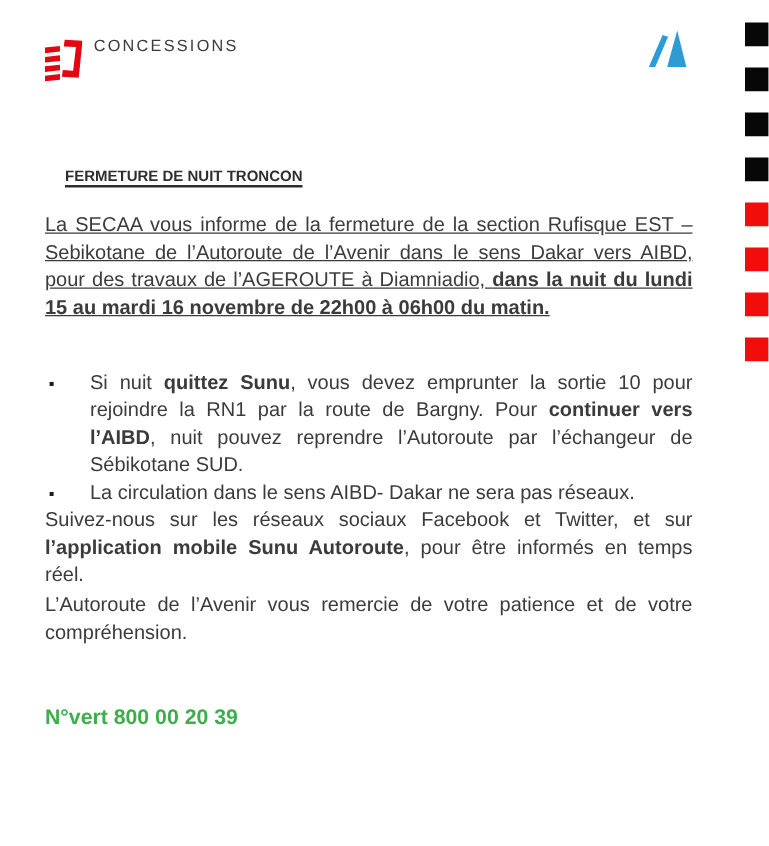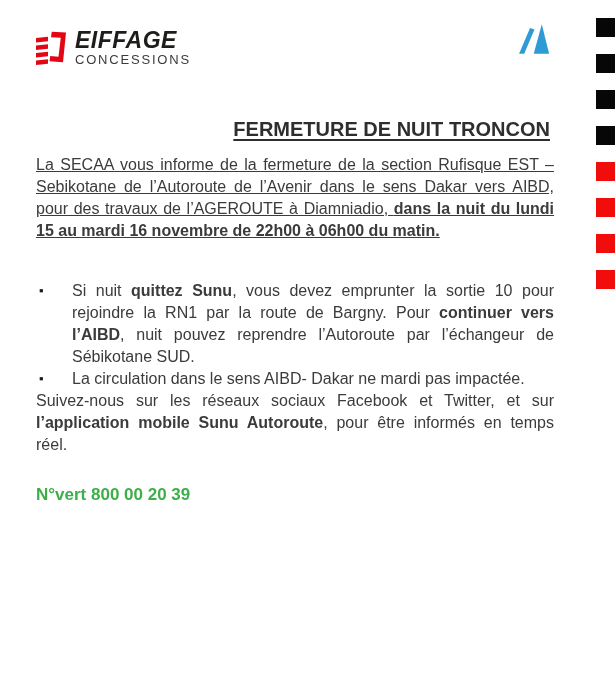--- a/index.html
+++ b/index.html
@@ -24,52 +24,51 @@
   .aibd-text{font-size:7.5px;font-weight:bold;line-height:1.3;letter-spacing:.4px;color:#2e9bd5;margin-top:2px;}
 
   
   .squares{position:absolute;top:18px;right:0;display:flex;flex-direction:column;gap:17px;}
   .sq{width:19px;height:19px;}
   .sq-black{background:#070707;}
   .sq-red{background:#f20d0d;}
 
   
   .content{position:absolute;left:36px;top:112px;width:518px;color:#3b3b3b;font-size:16px;line-height:22px;}
-  .doc-title{margin:4px;text-align:right;font-size:20px;line-height:26px;font-weight:bold;color:#2e2e2e;}
+  .doc-title{margin:16px;text-align:left;font-size:12px;line-height:26px;font-weight:bold;color:#2e2e2e;}
   .doc-title .t-line{display:block;text-decoration:underline;text-underline-offset:3px;text-decoration-thickness:1.5px;}
 
   .para{margin:0;text-align:justify;}
   .p-intro{margin-top:12px;text-decoration:underline;}
   .b{font-weight:bold;}
 
   .bullet-list{list-style:none;margin:38px 0 0 0;padding:0;}
   .bullet-list li{position:relative;padding-left:36px;text-align:justify;}
   .bullet-marker{position:absolute;left:3px;top:0;font-size:13px;color:#1a1a1a;}
 
   .p-social{}
   .p-thanks{margin-top:2px;}
-  .p-green{margin-top:28px;font-size:17px;font-weight:bold;color:#3dae49;text-align:left;}
+  .p-green{margin-top:45px;font-size:17px;font-weight:bold;color:#3dae49;text-align:left;}
 </style>
 </head>
 <body>
 
 <div class="page">
 
   <div class="eiffage">
     <svg class="eiffage-mark" viewBox="0 0 40 48" xmlns="http://www.w3.org/2000/svg">
       <g transform="skewY(-6)" fill="#e30613">
         <rect x="0" y="12" width="16" height="6"></rect>
         <rect x="0" y="22" width="16" height="6"></rect>
         <rect x="0" y="32" width="16" height="6"></rect>
         <rect x="0" y="42" width="16" height="6"></rect>
         <path d="M21 6 L40 9 L36 48 L18 45 L19 38 L30 40 L33 15 L20 13 Z"></path>
       </g>
     </svg>
     <div class="eiffage-textcol">
-      <span class="eiffage-brand">EIFFAGE</span>
       <span class="eiffage-division">CONCESSIONS</span>
     </div>
   </div>
 
   <div class="aibd">
     <svg class="aibd-mark" viewBox="0 0 60 44" xmlns="http://www.w3.org/2000/svg">
       <path d="M11 42 L26 7 L32 9 L18 42 Z" fill="#2e9bd5"></path>
       <path d="M42 2 L52 42 L31 42 Z" fill="#2e9bd5"></path>
     </svg>
   </div>
@@ -88,22 +87,23 @@
   <div class="content">
 
     <h1 class="doc-title">
       <span class="t-line">FERMETURE DE NUIT TRONCON</span>
     </h1>
 
     <p class="para p-intro"><span>La SECAA vous informe de la fermeture de la section Rufisque EST – Sebikotane de l’Autoroute de l’Avenir dans le sens Dakar vers AIBD, pour des travaux de l’AGEROUTE à Diamniadio, </span><span class="b">dans la nuit du lundi 15 au mardi 16 novembre de 22h00 à 06h00 du matin.</span></p>
 
     <ul class="bullet-list">
       <li><span class="bullet-marker">▪</span><span>Si nuit </span><span class="b">quittez Sunu</span><span>, vous devez emprunter la sortie 10 pour rejoindre la RN1 par la route de Bargny. Pour </span><span class="b">continuer vers l’AIBD</span><span>, nuit pouvez reprendre l’Autoroute par l’échangeur de Sébikotane SUD.</span></li>
-      <li><span class="bullet-marker">▪</span><span>La circulation dans le sens AIBD- Dakar ne mardi pas impactée.</span></li>
+      <li><span class="bullet-marker">▪</span><span>La circulation dans le sens AIBD- Dakar ne sera pas réseaux.</span></li>
     </ul>
 
     <p class="para p-social"><span>Suivez-nous sur les réseaux sociaux Facebook et Twitter, et sur </span><span class="b">l’application mobile Sunu Autoroute</span><span>, pour être informés en temps réel.</span></p>
 
+    <p class="para p-thanks">L’Autoroute de l’Avenir vous remercie de votre patience et de votre compréhension.</p>
 
     <p class="p-green">N°vert 800 00 20 39</p>
 
   </div>
 </div>
 
 </body></html>

